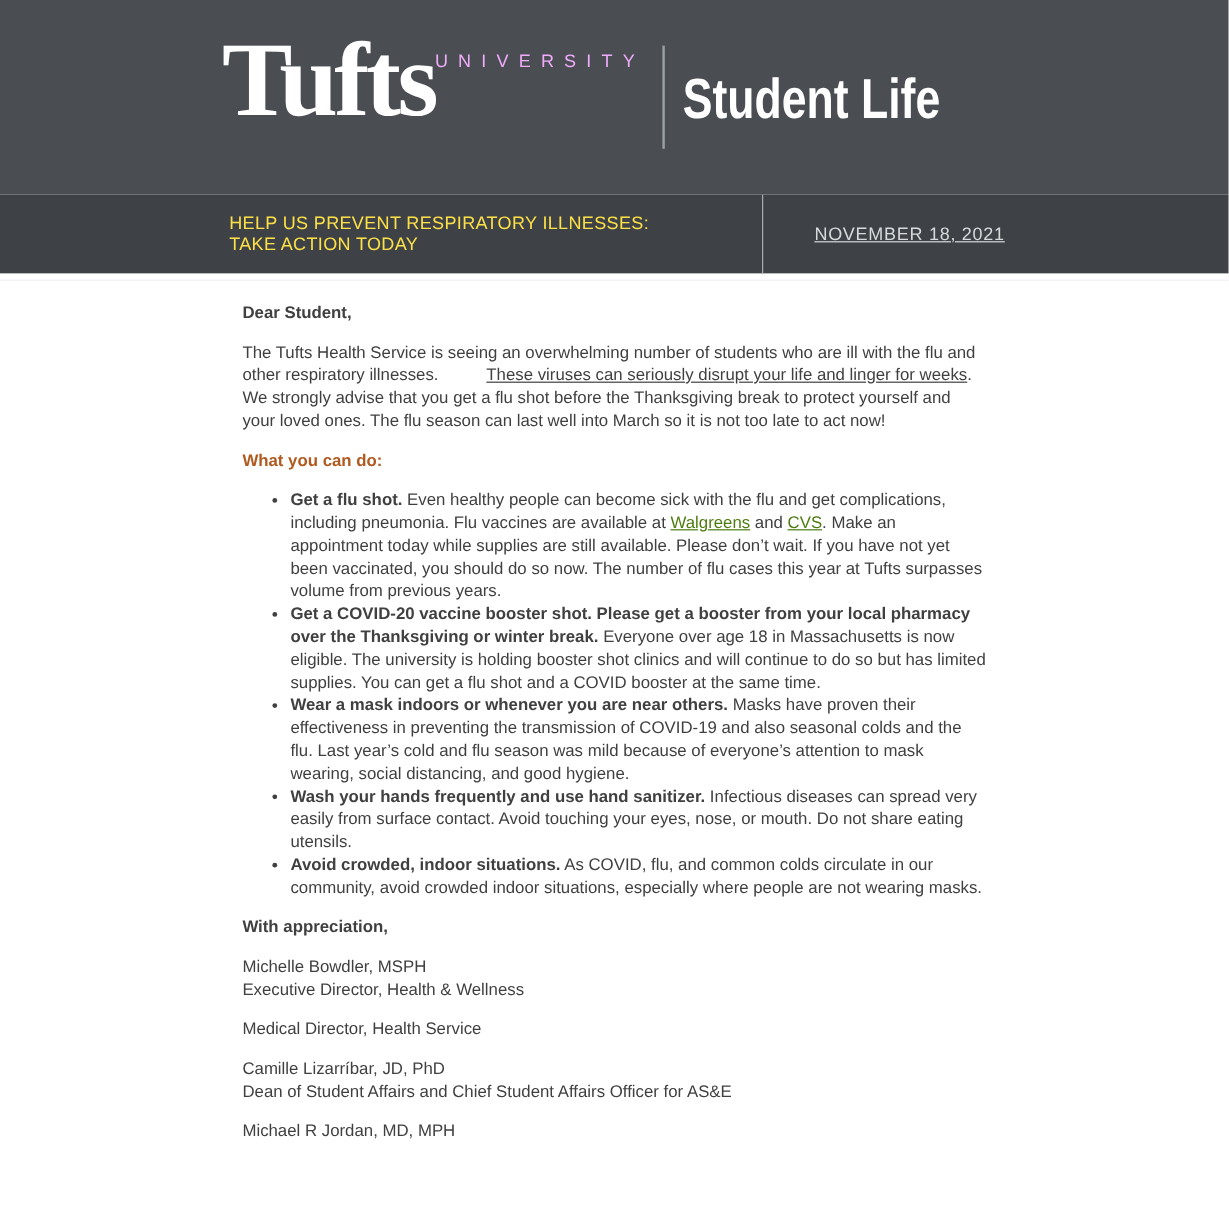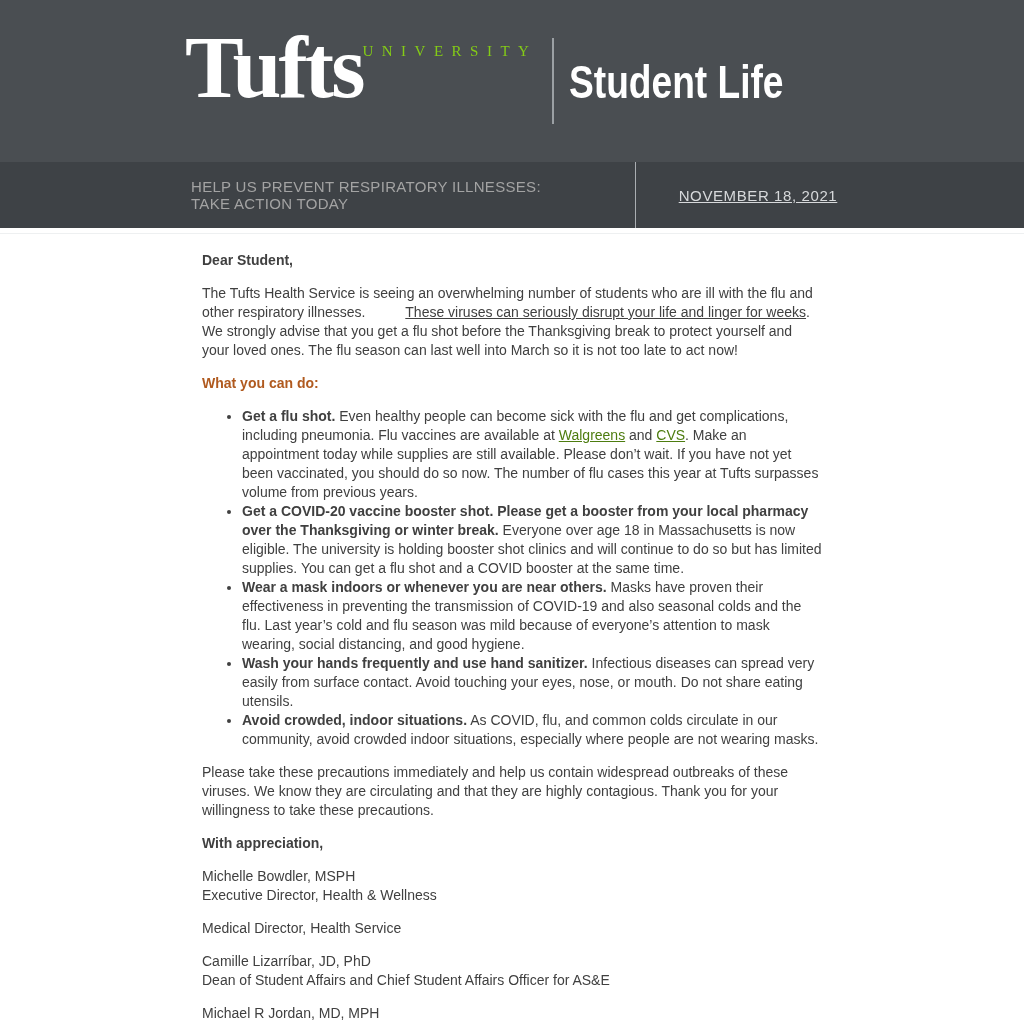--- a/index.html
+++ b/index.html
@@ -10,34 +10,34 @@
 
   
   .masthead { height: 162px; background: #4a4e52; position: relative; }
   .logo { position: absolute; left: 185px; top: 36px; display: flex; }
   .wordmark-block { display: flex; flex-direction: row; text-align: right; }
   .wordmark {
     font-family: "Liberation Serif", serif; font-weight: bold;
     font-size: 88px; line-height: 64px; color: #ffffff; letter-spacing: -3px;
   }
   .university {
-    font-family: Liberation Serif, serif; color: #84cc16;
+    font-family: Liberation Sans, sans-serif; color: #f0abfc;
     font-size: 15px; letter-spacing: 8.5px; margin-top: 7px; white-space: nowrap;
   }
   .logo-divider { width: 2px; height: 86px; background: #9ba0a4; margin: 2px 15px 0 15px; }
   .division {
     font-size: 47px; font-weight: bold; color: #ffffff; line-height: 1;
     margin-top: 22px; transform: scaleX(0.79); transform-origin: 0 50%;
     white-space: nowrap;
   }
 
   
   .banner { height: 66px; background: #3e4246; display: flex; align-items: center; }
   .banner-title {
-    margin-left: 191px; width: 430px; color: #a3a3a3;
+    margin-left: 191px; width: 430px; color: #fde047;
     font-size: 15px; line-height: 17.5px; letter-spacing: 0.3px;
   }
   .banner-divider { width: 1px; align-self: stretch; background: #aaaeb2; margin-left: 14px; }
   .banner-date {
     width: 244px; text-align: center; color: #d7d9db;
     font-size: 15px; letter-spacing: 0.6px; white-space: nowrap; text-decoration: underline;
   }
   .band-underline { height: 5px; background: #ffffff; border-bottom: 1px solid #eef0f1; }
 
   
@@ -89,21 +89,20 @@
     <p class="section-heading">What you can do:</p>
 
     <ul>
       <li><strong>Get a flu shot.</strong><span> Even healthy people can become sick with the flu and get complications, including pneumonia. Flu vaccines are available at </span><a class="link">Walgreens</a><span> and </span><a class="link">CVS</a><span>. Make an appointment today while supplies are still available. Please don’t wait. If you have not yet been vaccinated, you should do so now. The number of flu cases this year at Tufts surpasses volume from previous years.</span></li>
       <li><strong>Get a COVID-20 vaccine booster shot. Please get a booster from your local pharmacy over the Thanksgiving or winter break.</strong><span> Everyone over age 18 in Massachusetts is now eligible. The university is holding booster shot clinics and will continue to do so but has limited supplies. You can get a flu shot and a COVID booster at the same time.</span></li>
       <li><strong>Wear a mask indoors or whenever you are near others.</strong><span> Masks have proven their effectiveness in preventing the transmission of COVID-19 and also seasonal colds and the flu. Last year’s cold and flu season was mild because of everyone’s attention to mask wearing, social distancing, and good hygiene.</span></li>
       <li><strong>Wash your hands frequently and use hand sanitizer.</strong><span> Infectious diseases can spread very easily from surface contact. Avoid touching your eyes, nose, or mouth. Do not share eating utensils.</span></li>
       <li><strong>Avoid crowded, indoor situations.</strong><span> As COVID, flu, and common colds circulate in our community, avoid crowded indoor situations, especially where people are not wearing masks.</span></li>
     </ul>
 
-    <p>Please take these precautions immediately and help us contain widespread outbreaks of these viruses. We know they are circulating and that they are highly contagious. Thank you for your willingness to take these precautions.</p>
 
     <p class="bold">With appreciation,</p>
 
     <div class="signature">
       <div>Michelle Bowdler, MSPH</div>
       <div>Executive Director, Health &amp; Wellness</div>
     </div>
     <div class="signature">
       <div>Medical Director, Health Service</div>
     </div>

